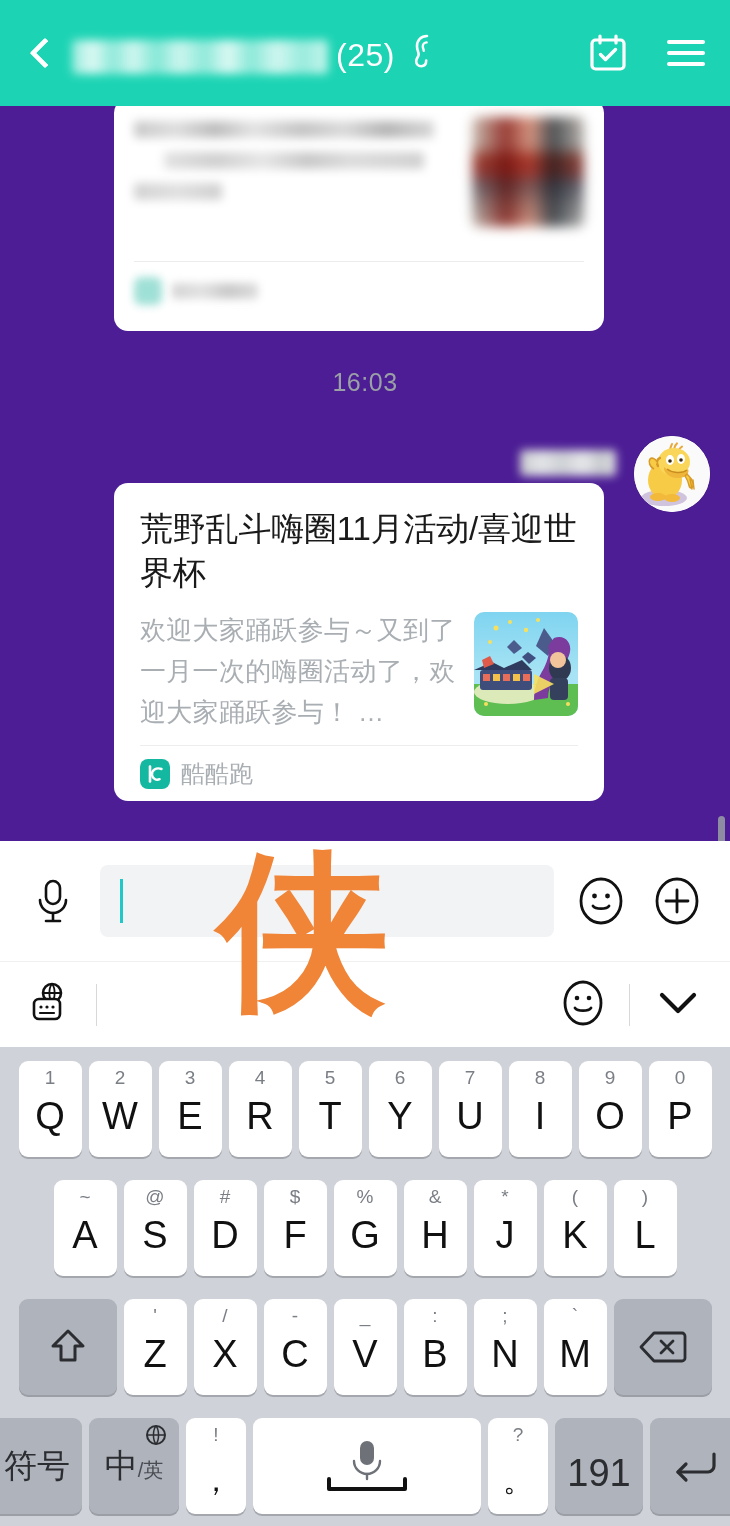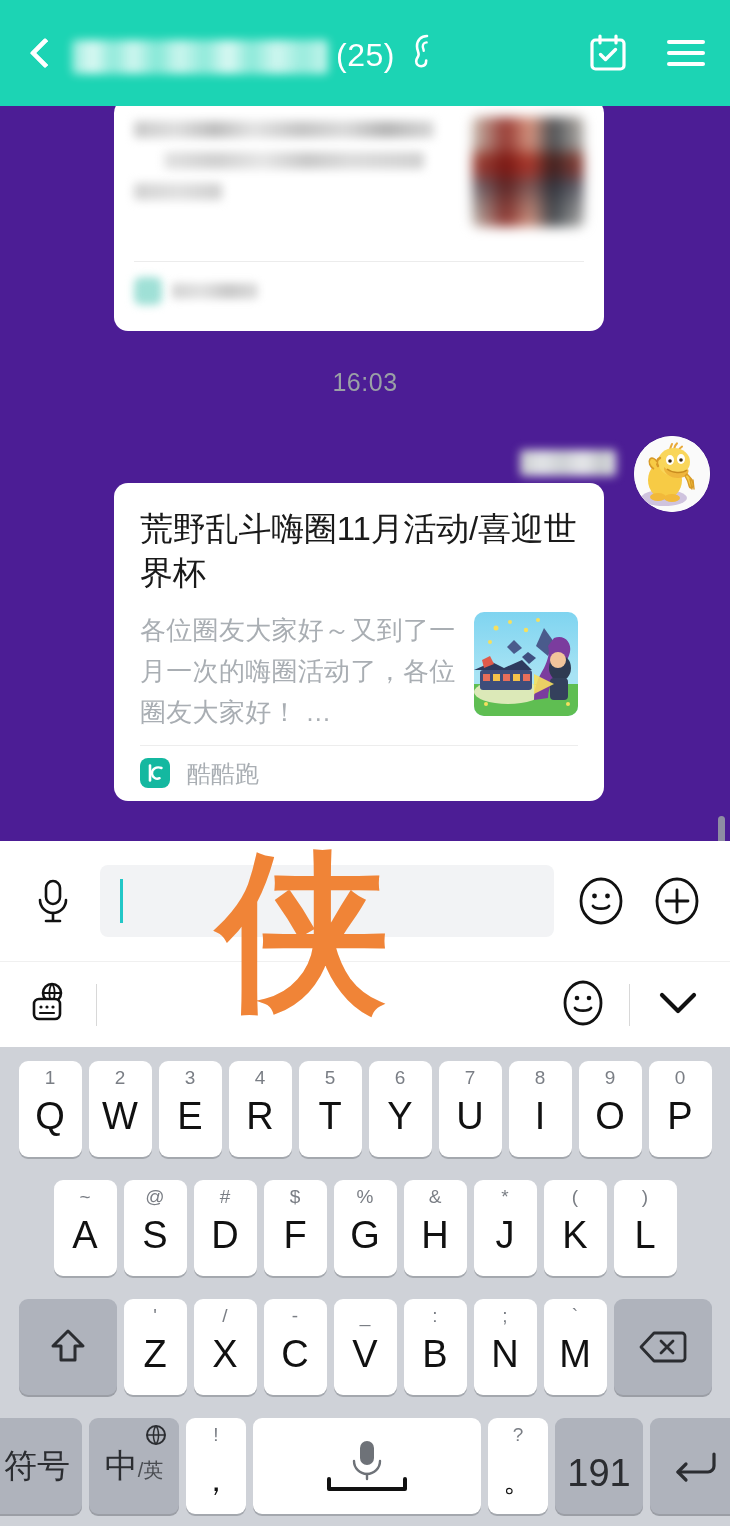--- a/index.html
+++ b/index.html
@@ -104,21 +104,21 @@
   }
   .card-mid { display: flex; padding: 16px 26px 0 26px; gap: 16px; }
   .card-desc {
     flex: 1 1 auto; font-size: 26px; line-height: 1.58; color: #A9AEB3; letter-spacing: .3px;
     overflow: hidden;
   }
   .card-thumb {
     width: 104px; height: 104px; border-radius: 10px; flex: none; overflow: hidden; margin-top: 2px;
   }
   .card-div { margin: 12px 26px 0 26px; height: 1px; background: #EDEDED; }
-  .card-footer { display: flex; align-items: flex-start; gap: 17px; padding: 12px 26px 0 26px; }
+  .card-footer { display: flex; align-items: center; gap: 11px; padding: 12px 26px 0 26px; }
   .src-icon { width: 30px; height: 30px; border-radius: 8px; flex: none; }
   .src-name { font-size: 24px; color: #A9AEB3; }
 
   
   .input-bar {
     position: absolute; left: 0; top: 841px; width: 730px; height: 120px;
     background: #fff; display: flex; align-items: center; padding: 0 24px; gap: 18px;
   }
   .mic-btn { width: 58px; height: 58px; display: flex; align-items: center; justify-content: center; flex: none; }
   .text-field {
@@ -260,21 +260,21 @@
           <path d="M56 43l2 10M59 44l1 9" stroke="#D89A27" stroke-width="1.4" stroke-linecap="round"></path>
           <ellipse cx="24" cy="61" rx="8" ry="4" fill="#F2B93A"></ellipse>
           <ellipse cx="38" cy="62" rx="8" ry="4" fill="#F2B93A"></ellipse>
         </svg>
       </div>
     </div>
 
     <div class="card">
       <div class="card-title">荒野乱斗嗨圈11月活动/喜迎世界杯</div>
       <div class="card-mid">
-        <div class="card-desc">各位圈友大家好～又到了一月一次的嗨圈活动了，各位圈友大家好！ …</div>
+        <div class="card-desc">欢迎大家踊跃参与～又到了一月一次的嗨圈活动了，欢迎大家踊跃参与！ …</div>
         <div class="card-thumb">
           <svg width="104" height="104" viewBox="0 0 104 104">
             <defs>
               <linearGradient id="sky" x1="0" y1="0" x2="0" y2="1">
                 <stop offset="0%" stop-color="#7FD4F0"></stop>
                   <stop offset="60%" stop-color="#A7E3F4"></stop>
               </linearGradient>
             </defs>
             <rect width="104" height="104" fill="url(#sky)"></rect>
             <rect y="72" width="104" height="32" fill="#5FBE52"></rect>

